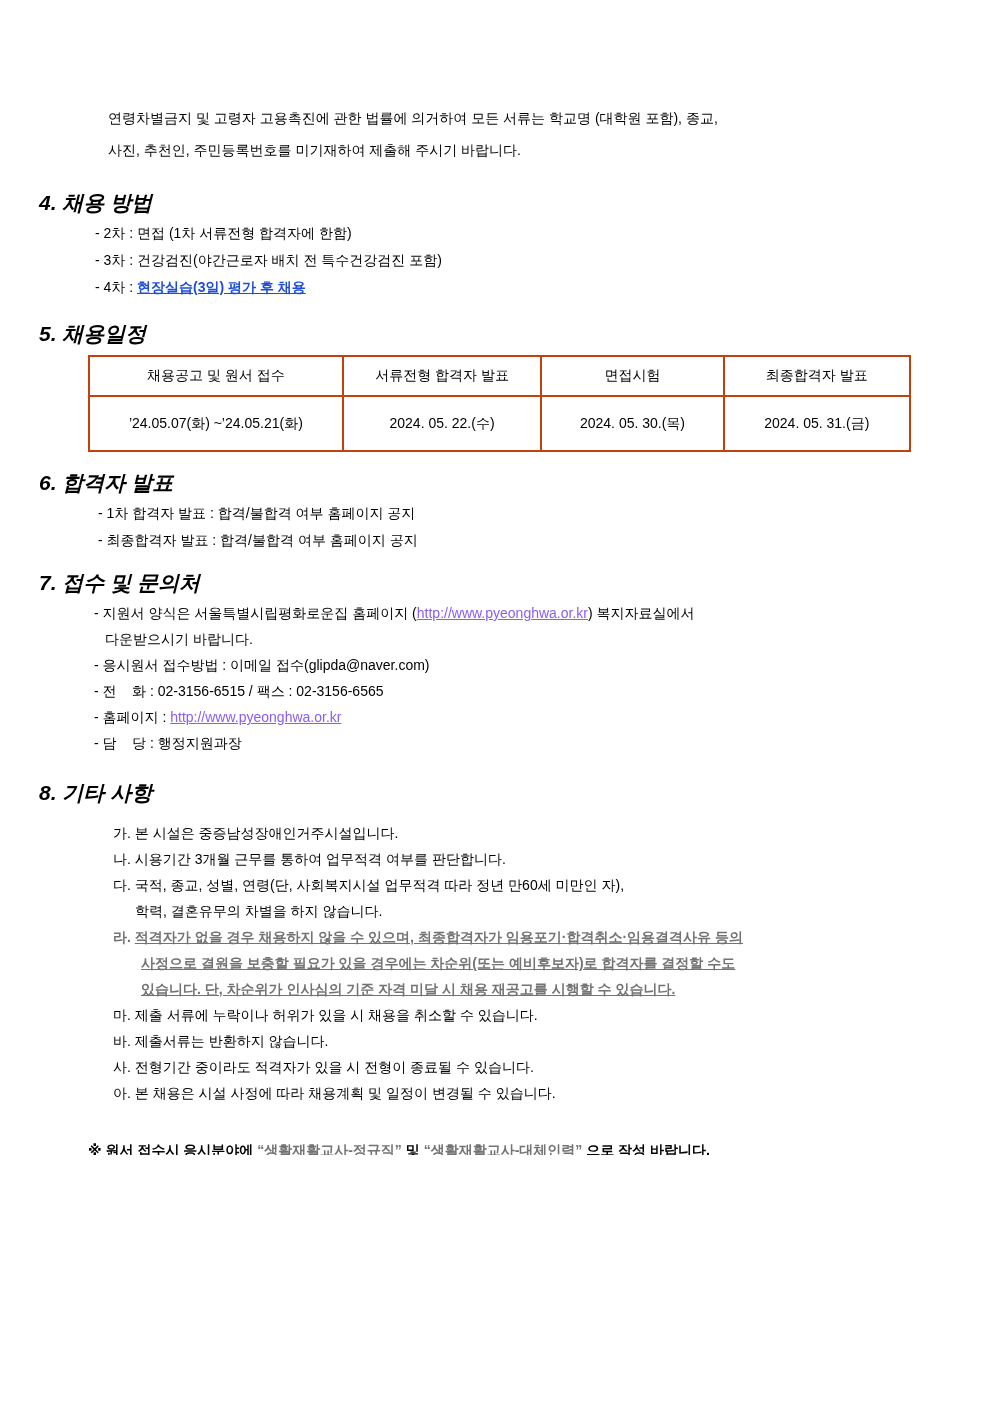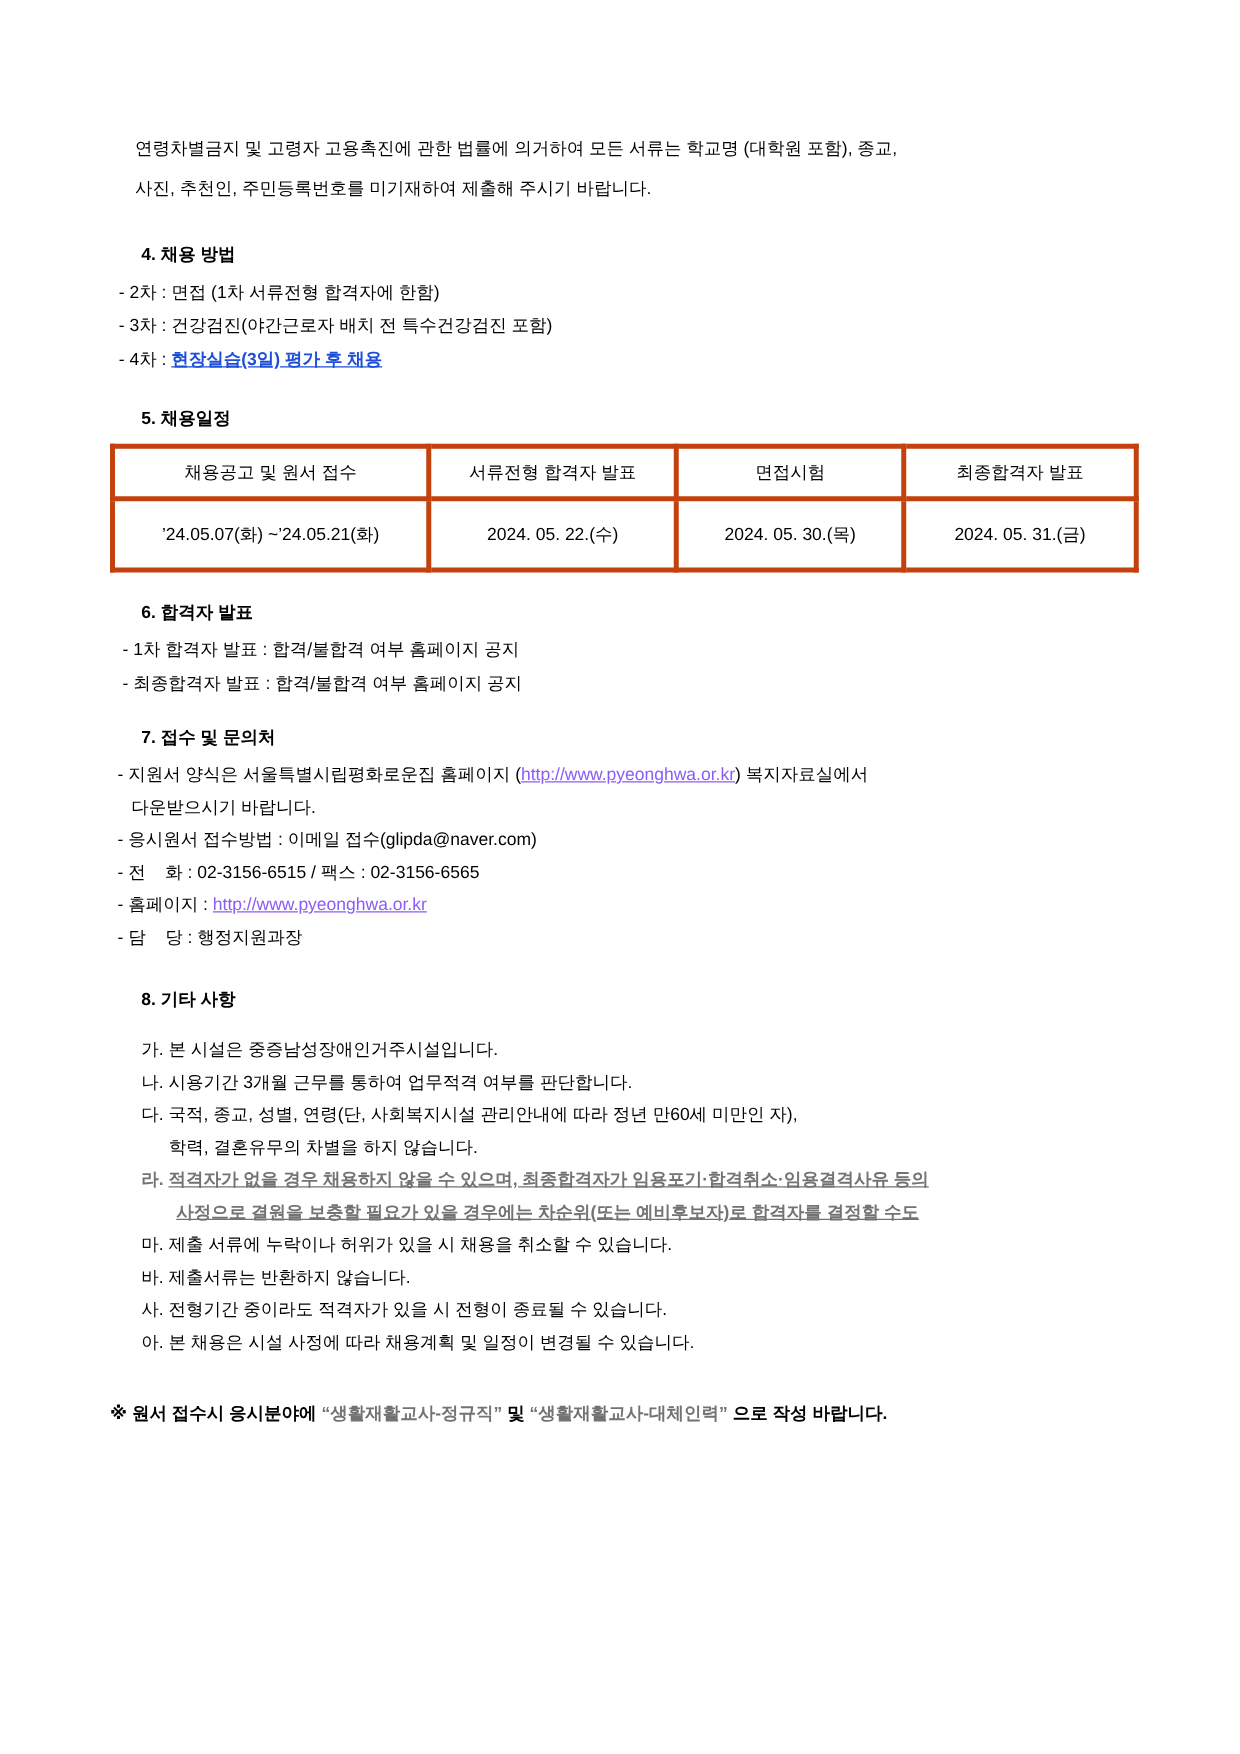--- a/index.html
+++ b/index.html
@@ -12,24 +12,25 @@
     font-family: "Liberation Sans", "DejaVu Sans", sans-serif;
     font-size: 14px;
     overflow: hidden;
     box-sizing: border-box;
   }
   .line, .li, td, th, .sec-heading, .footnote { white-space: pre-wrap; }
 
   .intro { margin: 102px 80px 0 108px; line-height: 32px; }
 
   .sec-heading {
-    margin: 26px 0 0 113px;
-    font-size: 14px;
+    margin: 26px 0 0 39px;
+    font-size: 21px;
     font-weight: bold;
     line-height: 22px;
+    font-style: italic;
   }
   .sec-heading.s5 { margin-top: 22px; }
   .sec-heading.s6 { margin-top: 20px; }
   .sec-heading.s7 { margin-top: 18px; }
   .sec-heading.s8 { margin-top: 26px; }
 
   .list { margin: 6px 0 0 95px; line-height: 27px; }
   .list7 { margin-left: 94px; line-height: 26px; }
   .list8 { margin: 16px 0 0 113px; line-height: 26px; }
 
@@ -39,21 +40,21 @@
   .red-hl { color: #1d4ed8; font-weight: bold; text-decoration: underline; }
 
   table.schedule {
     margin: 10px 0 0 88px;
     width: 823px;
     border-collapse: collapse;
     table-layout: fixed;
     font-size: 14px;
   }
   table.schedule th, table.schedule td {
-    border: 4px solid #c2410c;
+    border: 2px solid #c2410c;
     text-align: center;
     vertical-align: middle;
     font-weight: normal;
     padding: 0 2px;
     white-space: pre-wrap;
   }
   table.schedule th { height: 38px; }
   table.schedule td { height: 53px; }
 
   .notes { margin: 14px 0 0 100px; line-height: 27px; }
@@ -126,24 +127,25 @@
     <div class="li">- 응시원서 접수방법 : 이메일 접수(glipda@naver.com)</div>
     <div class="li">- 전    화 : 02-3156-6515 / 팩스 : 02-3156-6565</div>
     <div class="li"><span>- 홈페이지 : </span><a class="doc-link" href="#">http://www.pyeonghwa.or.kr</a></div>
     <div class="li">- 담    당 : 행정지원과장</div>
   </div>
 
   <div class="sec-heading s8">8. 기타 사항</div>
   <div class="list list8">
     <div class="li">가. 본 시설은 중증남성장애인거주시설입니다.</div>
     <div class="li">나. 시용기간 3개월 근무를 통하여 업무적격 여부를 판단합니다.</div>
-    <div class="li">다. 국적, 종교, 성별, 연령(단, 사회복지시설 관리안내에 따라 정년 만60세 미만인 자),</div>
+    <div class="li">다. 국적, 종교, 성별, 연령(단, 사회복지시설 업무적격 따라 정년 만60세 미만인 자),</div>
     <div class="li da-indent">학력, 결혼유무의 차별을 하지 않습니다.</div>
     <div class="li red bold"><span>라. </span><span class="underline">적격자가 없을 경우 채용하지 않을 수 있으며, 최종합격자가 임용포기·합격취소·임용결격사유 등의</span></div>
     <div class="li red bold ra-cont"><span class="underline">사정으로 결원을 보충할 필요가 있을 경우에는 차순위(또는 예비후보자)로 합격자를 결정할 수도</span></div>
+    <div class="li red bold ra-cont"><span class="underline">있습니다. 단, 차순위가 인사심의 기준 자격 미달 시 채용 재공고를 시행할 수 있습니다.</span></div>
     <div class="li">마. 제출 서류에 누락이나 허위가 있을 시 채용을 취소할 수 있습니다.</div>
     <div class="li">바. 제출서류는 반환하지 않습니다.</div>
     <div class="li">사. 전형기간 중이라도 적격자가 있을 시 전형이 종료될 수 있습니다.</div>
     <div class="li">아. 본 채용은 시설 사정에 따라 채용계획 및 일정이 변경될 수 있습니다.</div>
   </div>
 
   <div class="footnote"><span>※ 원서 접수시 응시분야에 </span><span class="red">“생활재활교사-정규직”</span><span> 및 </span><span class="red">“생활재활교사-대체인력”</span><span> 으로 작성 바랍니다.</span></div>
 
 </div>
 

